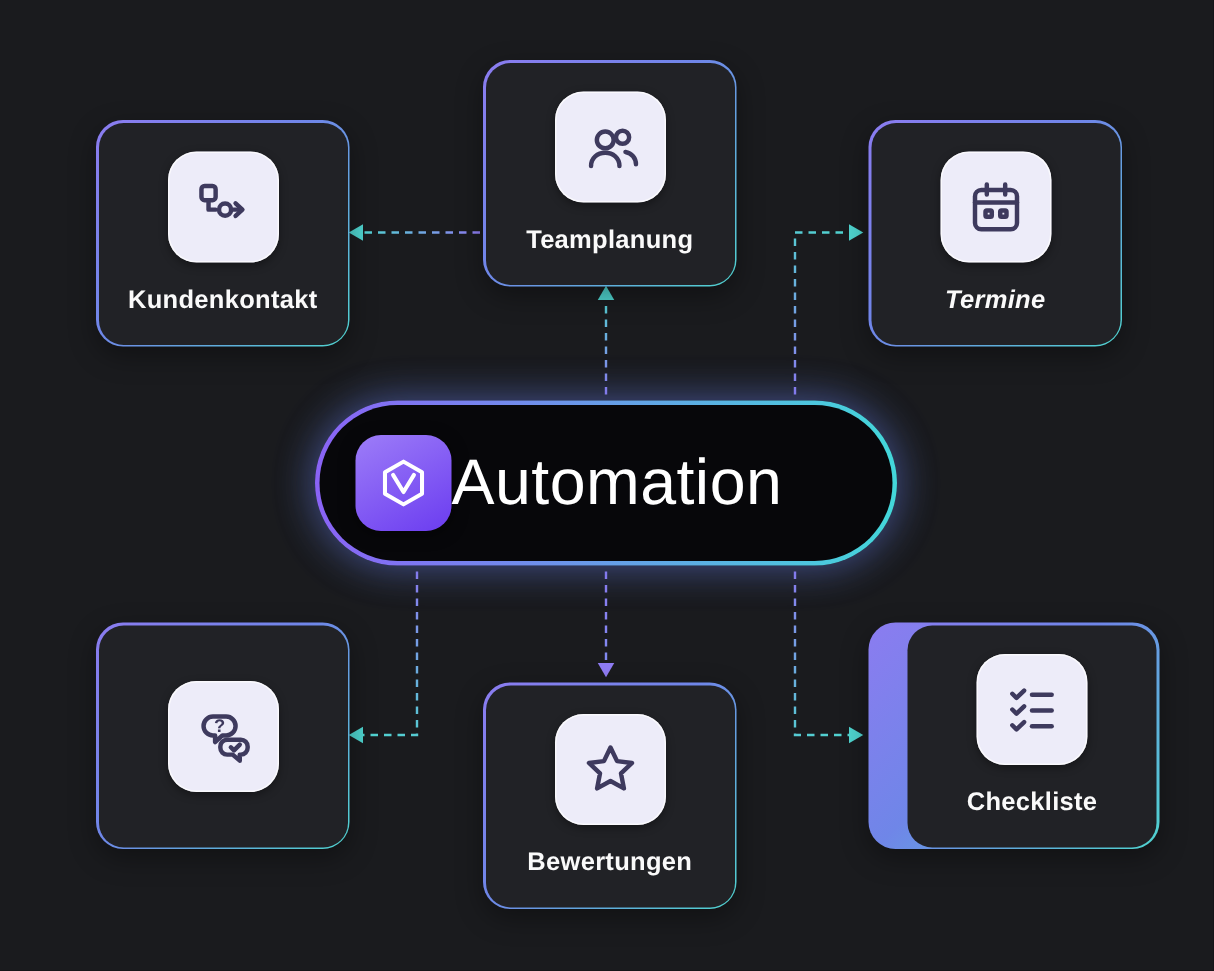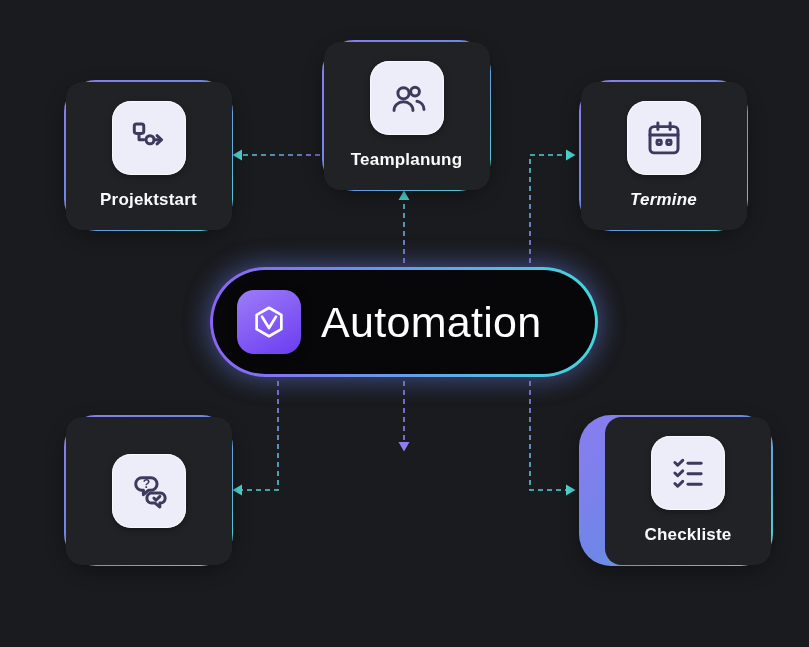--- a/index.html
+++ b/index.html
@@ -11,21 +11,21 @@
     font-family:"Liberation Sans","DejaVu Sans",sans-serif;
   }
 
   
   .connectors{position:absolute;left:0;top:0;z-index:1;}
 
   
   .card{
     position:absolute;
     width:166px;height:148px;
-    border-radius:32px;
+    border-radius:18px;
     padding:1.5px;
     background:linear-gradient(135deg,#8b7cf0 0%,#6f86e8 45%,#4fd4cf 100%);
     box-shadow:0 6px 18px rgba(0,0,0,.35);
     z-index:2;
   }
   .card-inner{
     width:100%;height:100%;
     box-sizing:border-box;
     border-radius:16.5px;
     background:#212226;
@@ -78,21 +78,20 @@
     border-radius:17px;
     background:linear-gradient(150deg,#9d7df8 0%,#6b3cf0 100%);
     display:flex;align-items:center;justify-content:center;
     box-shadow:0 2px 10px rgba(0,0,0,.5);
   }
   .logo-tile svg{width:38px;height:38px;stroke:#ffffff;fill:none;stroke-width:1.7;stroke-linecap:round;stroke-linejoin:round;}
   .pill-title{
     color:#ffffff;
     font-size:43px;
     font-weight:500;
-    margin-left:20px;
     letter-spacing:.3px;
   }
 </style>
 </head>
 <body>
 
 <div class="stage">
 
   <svg class="connectors" width="809" height="647" viewBox="0 0 809 647">
     <defs>
@@ -145,21 +144,21 @@
     <div class="card-inner">
       <div class="tile">
         <svg viewBox="0 0 24 24">
           <rect x="3.6" y="4" width="5.4" height="5.4" rx="1.2"></rect>
           <path d="M6.3 9.4 V13 H9"></path>
           <circle cx="12.6" cy="13" r="2.3"></circle>
           <path d="M14.9 13 H18.4"></path>
           <path d="M16.6 10.6 L19.2 13 L16.6 15.4"></path>
         </svg>
       </div>
-      <div class="card-label">Projektstart</div>
+      <div class="card-label">Kundenkontakt</div>
     </div>
   </div>
 
   <div class="card pos-teamplanung">
     <div class="card-inner">
       <div class="tile">
         <svg viewBox="0 0 24 24">
           <circle cx="10" cy="9.3" r="3.2"></circle>
           <path d="M4.6 19.2c0-3 2.4-5 5.4-5s5.4 2 5.4 5"></path>
           <circle cx="16.6" cy="8.3" r="2.5"></circle>
@@ -203,20 +202,30 @@
         <svg viewBox="0 0 24 24">
           <path d="M8 4.4h5a3.6 3.6 0 0 1 0 7.2h-1.4l-2.8 2.5v-2.5H8a3.6 3.6 0 0 1 0-7.2z"></path>
           <text x="10.5" y="10.4" text-anchor="middle" font-size="7" font-weight="bold" fill="#3e3a5e" stroke="none">?</text>
           <path d="M13.4 13.2h5.2a2.6 2.6 0 0 1 2.6 2.6v.5a2.6 2.6 0 0 1-2.6 2.6h-.4v2.3l-2.7-2.3h-2.1a2.6 2.6 0 0 1-2.6-2.6v-.5a2.6 2.6 0 0 1 2.6-2.6z"></path>
           <path d="M14.8 16.1l1.2 1.2 2.2-2.2"></path>
         </svg>
       </div>
     </div>
   </div>
 
+  <div class="card pos-bewertungen">
+    <div class="card-inner">
+      <div class="tile">
+        <svg viewBox="0 0 24 24">
+          <path d="M12 3.6l2.5 5.2 5.7.7-4.2 4 1.1 5.7-5.1-2.8-5.1 2.8 1.1-5.7-4.2-4 5.7-.7z"></path>
+        </svg>
+      </div>
+      <div class="card-label">Bewertungen</div>
+    </div>
+  </div>
 
   <div class="card pos-checkliste">
     <div class="card-inner">
       <div class="tile">
         <svg viewBox="0 0 24 24">
           <path d="M4.5 6l1.6 1.6L9 4.8"></path>
           <path d="M12 6.4h7.5"></path>
           <path d="M4.5 12l1.6 1.6L9 10.8"></path>
           <path d="M12 12.4h7.5"></path>
           <path d="M4.5 18l1.6 1.6L9 16.8"></path>

